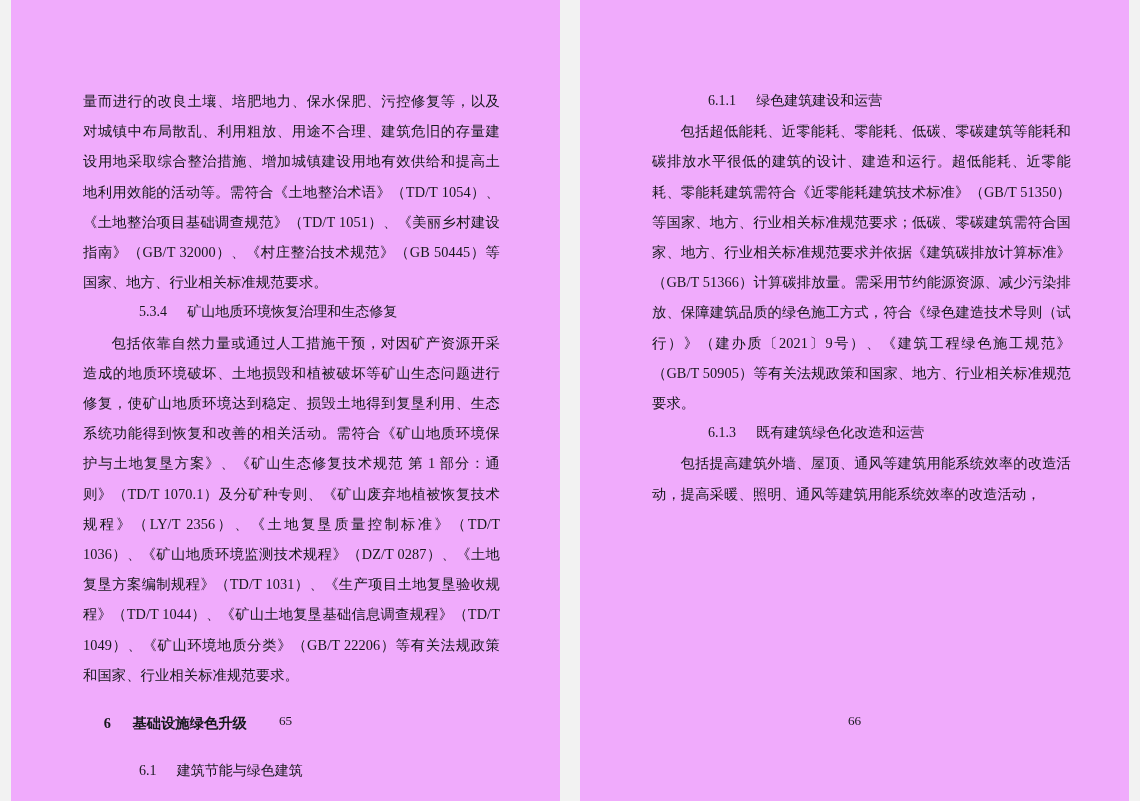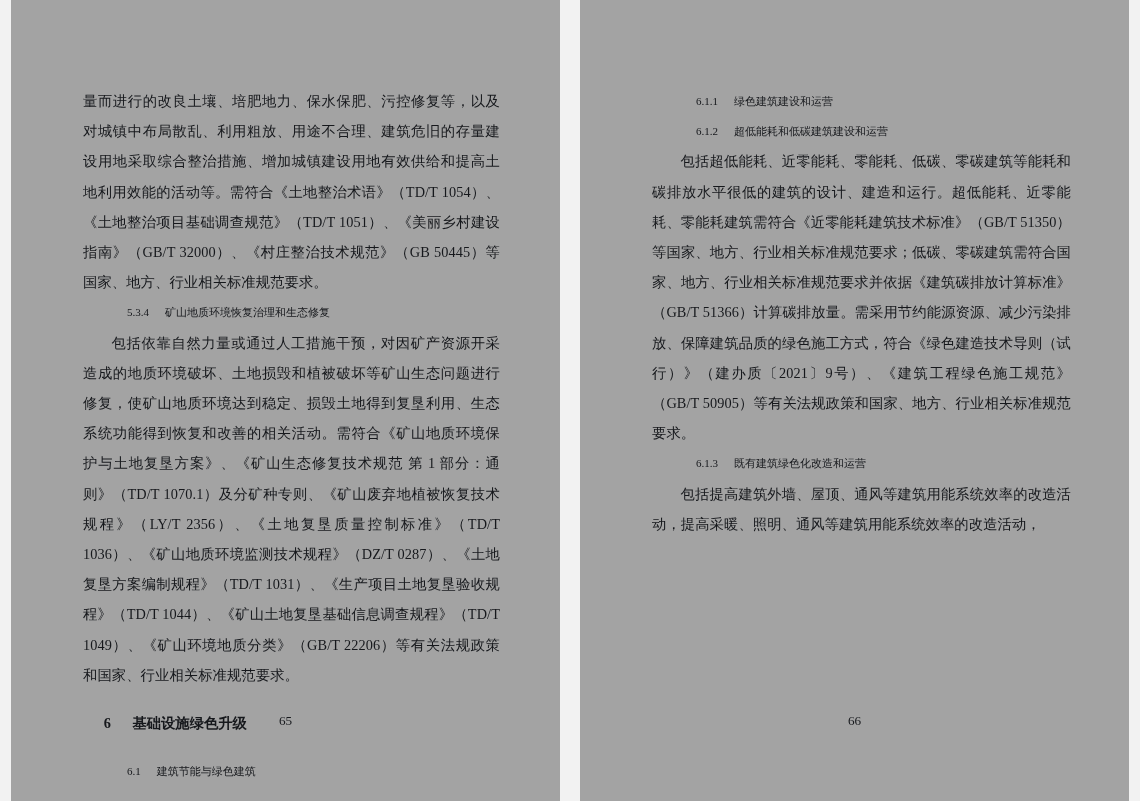--- a/index.html
+++ b/index.html
@@ -15,21 +15,21 @@
   }
   .spread {
     display: flex;
     flex-direction: row;
     gap: 0;
     width: 1140px;
     height: 801px;
     align-items: flex-start;
   }
   .page {
-    background: #a3a3a3;
+    background: #f0abfc;
     position: relative;
     box-sizing: border-box;
   }
   .page-left {
     width: 549px;
     height: 801px;
     margin-left: 11px;
   }
   .page-right {
     width: 549px;
@@ -55,21 +55,21 @@
     text-justify: inter-ideograph;
     text-indent: 2em;
     color: #16181c;
     letter-spacing: 0.1px;
   }
   p.noindent {
     text-indent: 0;
   }
   h3.heading {
     margin: 0;
-    font-size: 11px;
+    font-size: 14px;
     line-height: 30.2px;
     font-weight: normal;
     color: #16181c;
     text-indent: 2em;
   }
   h3.heading .num {
     display: inline-block;
     min-width: 0;
   }
   h3.heading .gap {
@@ -130,23 +130,20 @@
   </div>
 
   <div class="page page-right">
     <div class="page-inner">
 
       <h3 class="heading">
         <span class="num">6.1.1</span><span class="gap"></span><span>绿色建筑建设和运营</span>
       </h3>
 
 
-      <h3 class="heading">
-        <span class="num">6.1.2</span><span class="gap"></span><span>超低能耗和低碳建筑建设和运营</span>
-      </h3>
 
       <p class="body">包括超低能耗、近零能耗、零能耗、低碳、零碳建筑等能耗和碳排放水平很低的建筑的设计、建造和运行。超低能耗、近零能耗、零能耗建筑需符合《近零能耗建筑技术标准》（GB/T 51350）等国家、地方、行业相关标准规范要求；低碳、零碳建筑需符合国家、地方、行业相关标准规范要求并依据《建筑碳排放计算标准》（GB/T 51366）计算碳排放量。需采用节约能源资源、减少污染排放、保障建筑品质的绿色施工方式，符合《绿色建造技术导则（试行）》（建办质〔2021〕9号）、《建筑工程绿色施工规范》（GB/T 50905）等有关法规政策和国家、地方、行业相关标准规范要求。</p>
 
       <h3 class="heading">
         <span class="num">6.1.3</span><span class="gap"></span><span>既有建筑绿色化改造和运营</span>
       </h3>
 
       <p class="body">包括提高建筑外墙、屋顶、通风等建筑用能系统效率的改造活动，提高采暖、照明、通风等建筑用能系统效率的改造活动，</p>
 
     </div>

